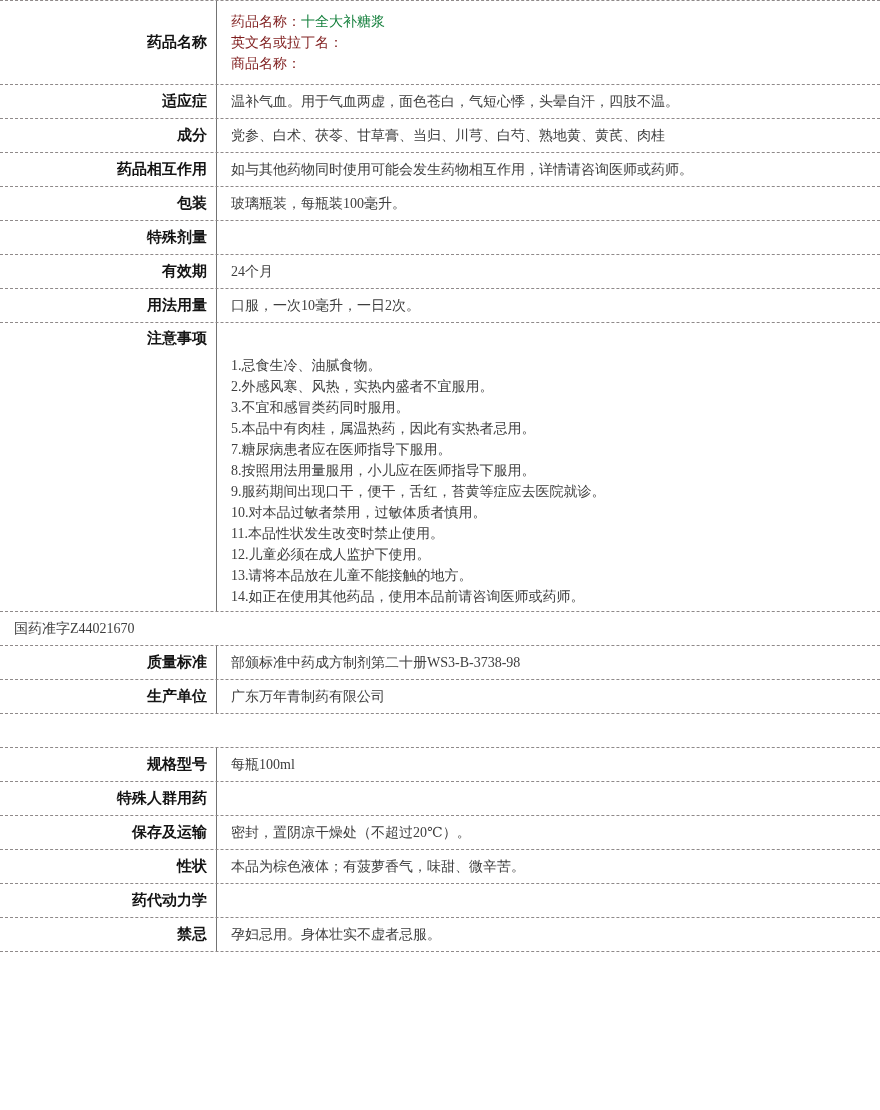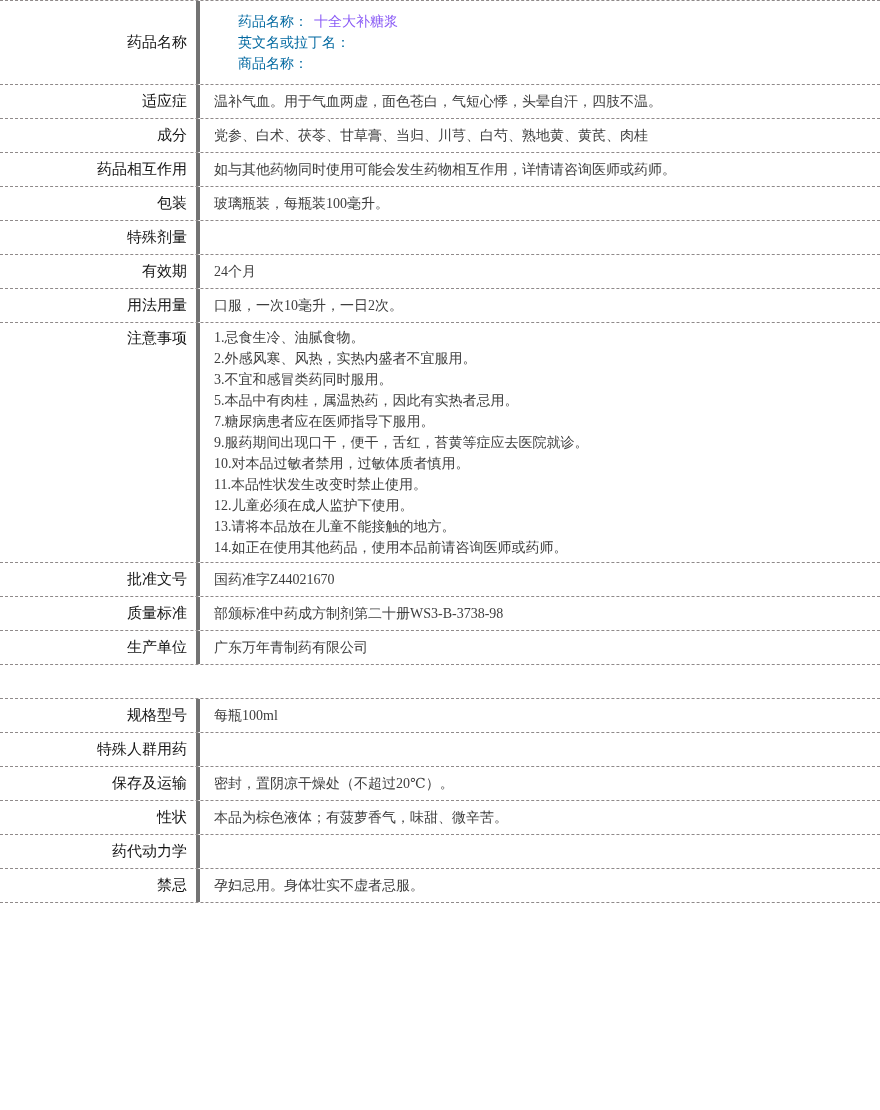--- a/index.html
+++ b/index.html
@@ -26,25 +26,26 @@
   }
   .label-cell {
     flex: 0 0 200px;
     width: 200px;
     box-sizing: border-box;
     padding: 5px 9px 6px 4px;
     display: flex;
     align-items: center;
     justify-content: flex-end;
     text-align: right;
-    font-weight: normal;
+    font-weight: bold;
     font-size: 15px;
     line-height: 21px;
     color: #141414;
-    border-right: 4px solid #737373;
+    border-right: 1px solid #737373;
+    margin-left: 17px;
   }
   .value-cell {
     flex: 1 1 auto;
     box-sizing: border-box;
     padding: 5px 14px 6px 14px;
     font-size: 14px;
     line-height: 21px;
     color: #3d3d3d;
     display: flex;
     flex-direction: column;
@@ -57,24 +58,25 @@
     justify-content: flex-start;
   }
   .row.top-align .label-cell {
     align-items: flex-start;
     padding-top: 5px;
   }
   .row.top-align .value-cell {
     justify-content: flex-start;
     padding-top: 4px;
     padding-bottom: 4px;
+    margin-top: 28px;
   }
   .field-line { white-space: nowrap; }
-  .field-key { color: #0369a1; margin-left: 24px; }
-  .field-value { color: #8b5cf6; margin-left: 6px; }
+  .field-key { color: #7f1d1d; }
+  .field-value { color: #15803d; }
   .note-line { white-space: nowrap; }
 </style>
 </head>
 <body>
 
 <div class="page">
   <div class="doc-table">
       <div class="row name-row">
         <div class="label-cell">药品名称</div>
         <div class="value-cell">
@@ -112,30 +114,30 @@
         <div class="value-cell">口服，一次10毫升，一日2次。</div>
       </div>
       <div class="row top-align">
         <div class="label-cell">注意事项</div>
         <div class="value-cell">
           <div class="note-line">1.忌食生冷、油腻食物。</div>
           <div class="note-line">2.外感风寒、风热，实热内盛者不宜服用。</div>
           <div class="note-line">3.不宜和感冒类药同时服用。</div>
           <div class="note-line">5.本品中有肉桂，属温热药，因此有实热者忌用。</div>
           <div class="note-line">7.糖尿病患者应在医师指导下服用。</div>
+          <div class="note-line">8.按照用法用量服用，小儿应在医师指导下服用。</div>
           <div class="note-line">9.服药期间出现口干，便干，舌红，苔黄等症应去医院就诊。</div>
           <div class="note-line">10.对本品过敏者禁用，过敏体质者慎用。</div>
           <div class="note-line">11.本品性状发生改变时禁止使用。</div>
           <div class="note-line">12.儿童必须在成人监护下使用。</div>
           <div class="note-line">13.请将本品放在儿童不能接触的地方。</div>
           <div class="note-line">14.如正在使用其他药品，使用本品前请咨询医师或药师。</div>
         </div>
       </div>
       <div class="row">
-        <div class="label-cell">批准文号</div>
         <div class="value-cell">国药准字Z44021670</div>
       </div>
       <div class="row">
         <div class="label-cell">质量标准</div>
         <div class="value-cell">部颁标准中药成方制剂第二十册WS3-B-3738-98</div>
       </div>
       <div class="row">
         <div class="label-cell">生产单位</div>
         <div class="value-cell">广东万年青制药有限公司</div>
       </div>

